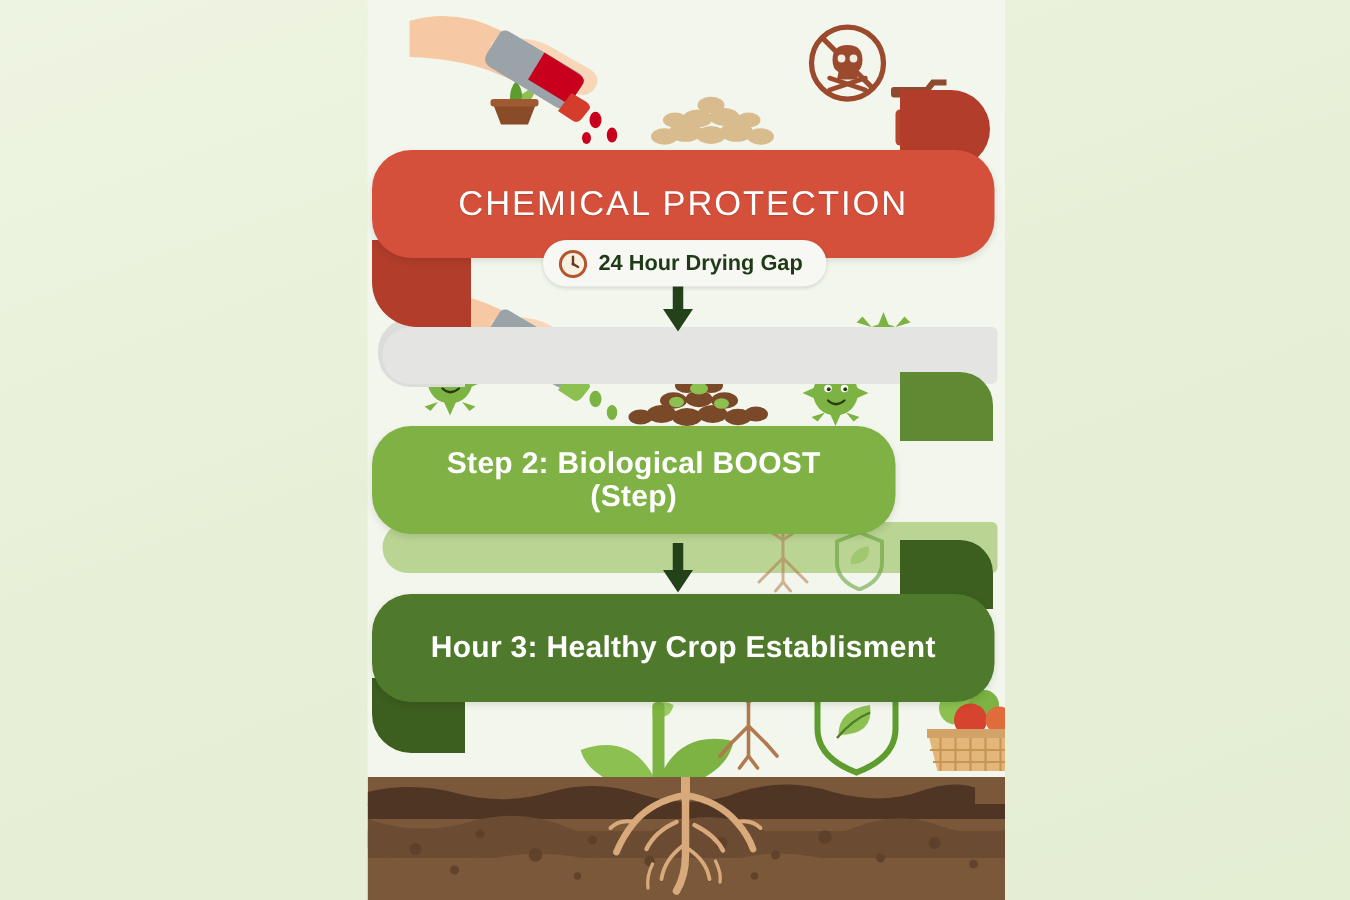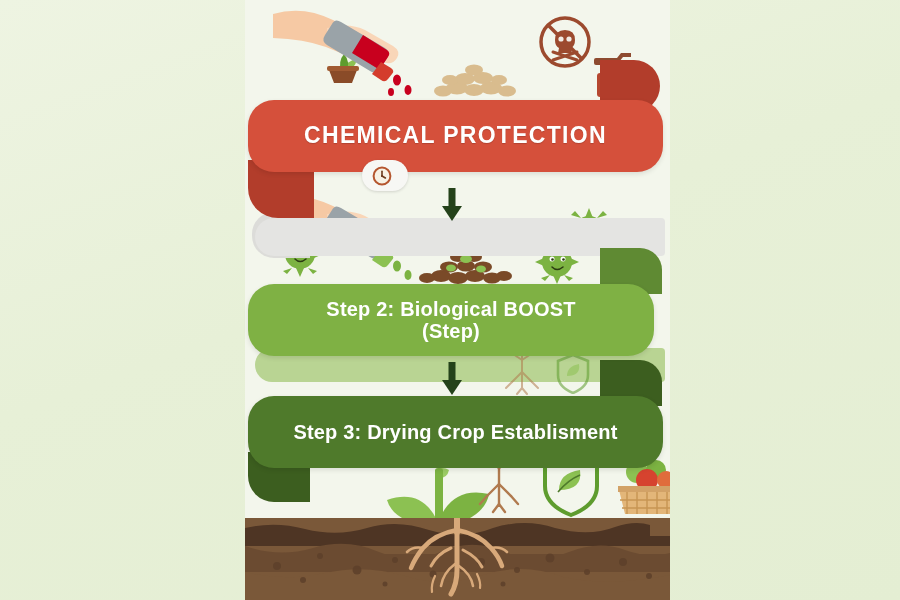--- a/index.html
+++ b/index.html
@@ -60,21 +60,21 @@
 
   
   #ribbon-chem {
     left: 248px;
     top: 100px;
     width: 415px;
     background: #d5503b;
   }
   #ribbon-chem .ribbon-label {
     font-size: 23px;
-    font-weight: bold;
+    font-weight: normal;
     letter-spacing: 1.3px;
     text-shadow: 0 1px 1px rgba(0,0,0,0.17);
     text-align: center;
   }
   
   .fold-chem-right {
     position: absolute;
     left: 600px;
     top: 60px;
     width: 60px;
@@ -114,21 +114,21 @@
     height: 46px;
     background: #dcdcd9;
     border-radius: 22px 0 0 22px;
     z-index: 3;
   }
 
   
   #ribbon-bio {
     left: 248px;
     top: 284px;
-    width: 406px;
+    width: 349px;
     background: #7fb144;
   }
   #ribbon-bio .ribbon-label {
     font-size: 20px;
     font-weight: bold;
   }
   .fold-bio-right {
     position: absolute;
     left: 600px;
     top: 248px;
@@ -298,20 +298,21 @@
   </div>
   <div class="fold-chem-left"></div>
 
   <div id="drying-gap">
     <svg width="20" height="20" viewBox="0 0 20 20">
       <circle cx="10" cy="10" r="8.4" fill="#f7f1e4" stroke="#b5562f" stroke-width="2"></circle>
       <line x1="10" y1="10" x2="10" y2="5.2" stroke="#6b3a1c" stroke-width="1.6" stroke-linecap="round"></line>
       <line x1="10" y1="10" x2="13.4" y2="12" stroke="#6b3a1c" stroke-width="1.6" stroke-linecap="round"></line>
       <circle cx="10" cy="10" r="1" fill="#6b3a1c"></circle>
     </svg>
+    <span class="gap-text">24 Hour Drying Gap</span>
   </div>
 
   <svg class="arrow" id="arrow-1" width="22" height="34" viewBox="0 0 22 34">
     <rect x="7.5" y="0" width="7" height="20" fill="#24421a"></rect>
     <path d="M1 18 h20 l-10 15 z" fill="#24421a"></path>
   </svg>
 
   <div class="fold-grey-left"></div>
   <div id="band-grey"></div>
 
@@ -424,21 +425,21 @@
     <path d="M11 22 q0 -10 12 -12 q2 12 -12 12 z" fill="#8cc152"></path>
   </svg>
 
   <svg class="arrow" id="arrow-2" width="22" height="34" viewBox="0 0 22 34">
     <rect x="7.5" y="0" width="7" height="20" fill="#24421a"></rect>
     <path d="M1 18 h20 l-10 15 z" fill="#24421a"></path>
   </svg>
 
   <div class="fold-crop-right"></div>
   <div class="ribbon" id="ribbon-crop">
-    <span class="ribbon-label">Step 3: Drying Crop Establisment</span>
+    <span class="ribbon-label">Hour 3: Healthy Crop Establisment</span>
   </div>
   <div class="fold-crop-left"></div>
 
   <div class="scene scene-grow">
     <svg class="illus" width="425" height="160" viewBox="0 0 425 160" xmlns="http://www.w3.org/2000/svg">
 
       <g>
         <path d="M190 88 q-42 -6 -48 -28 q34 -12 50 20 z" fill="#8cc152"></path>
         <path d="M198 88 q42 -10 46 -34 q-36 -8 -50 26 z" fill="#7cb342"></path>
         <path d="M190 30 q8 -4 14 0 q-2 10 -14 8 z" fill="#9ccc65"></path>

